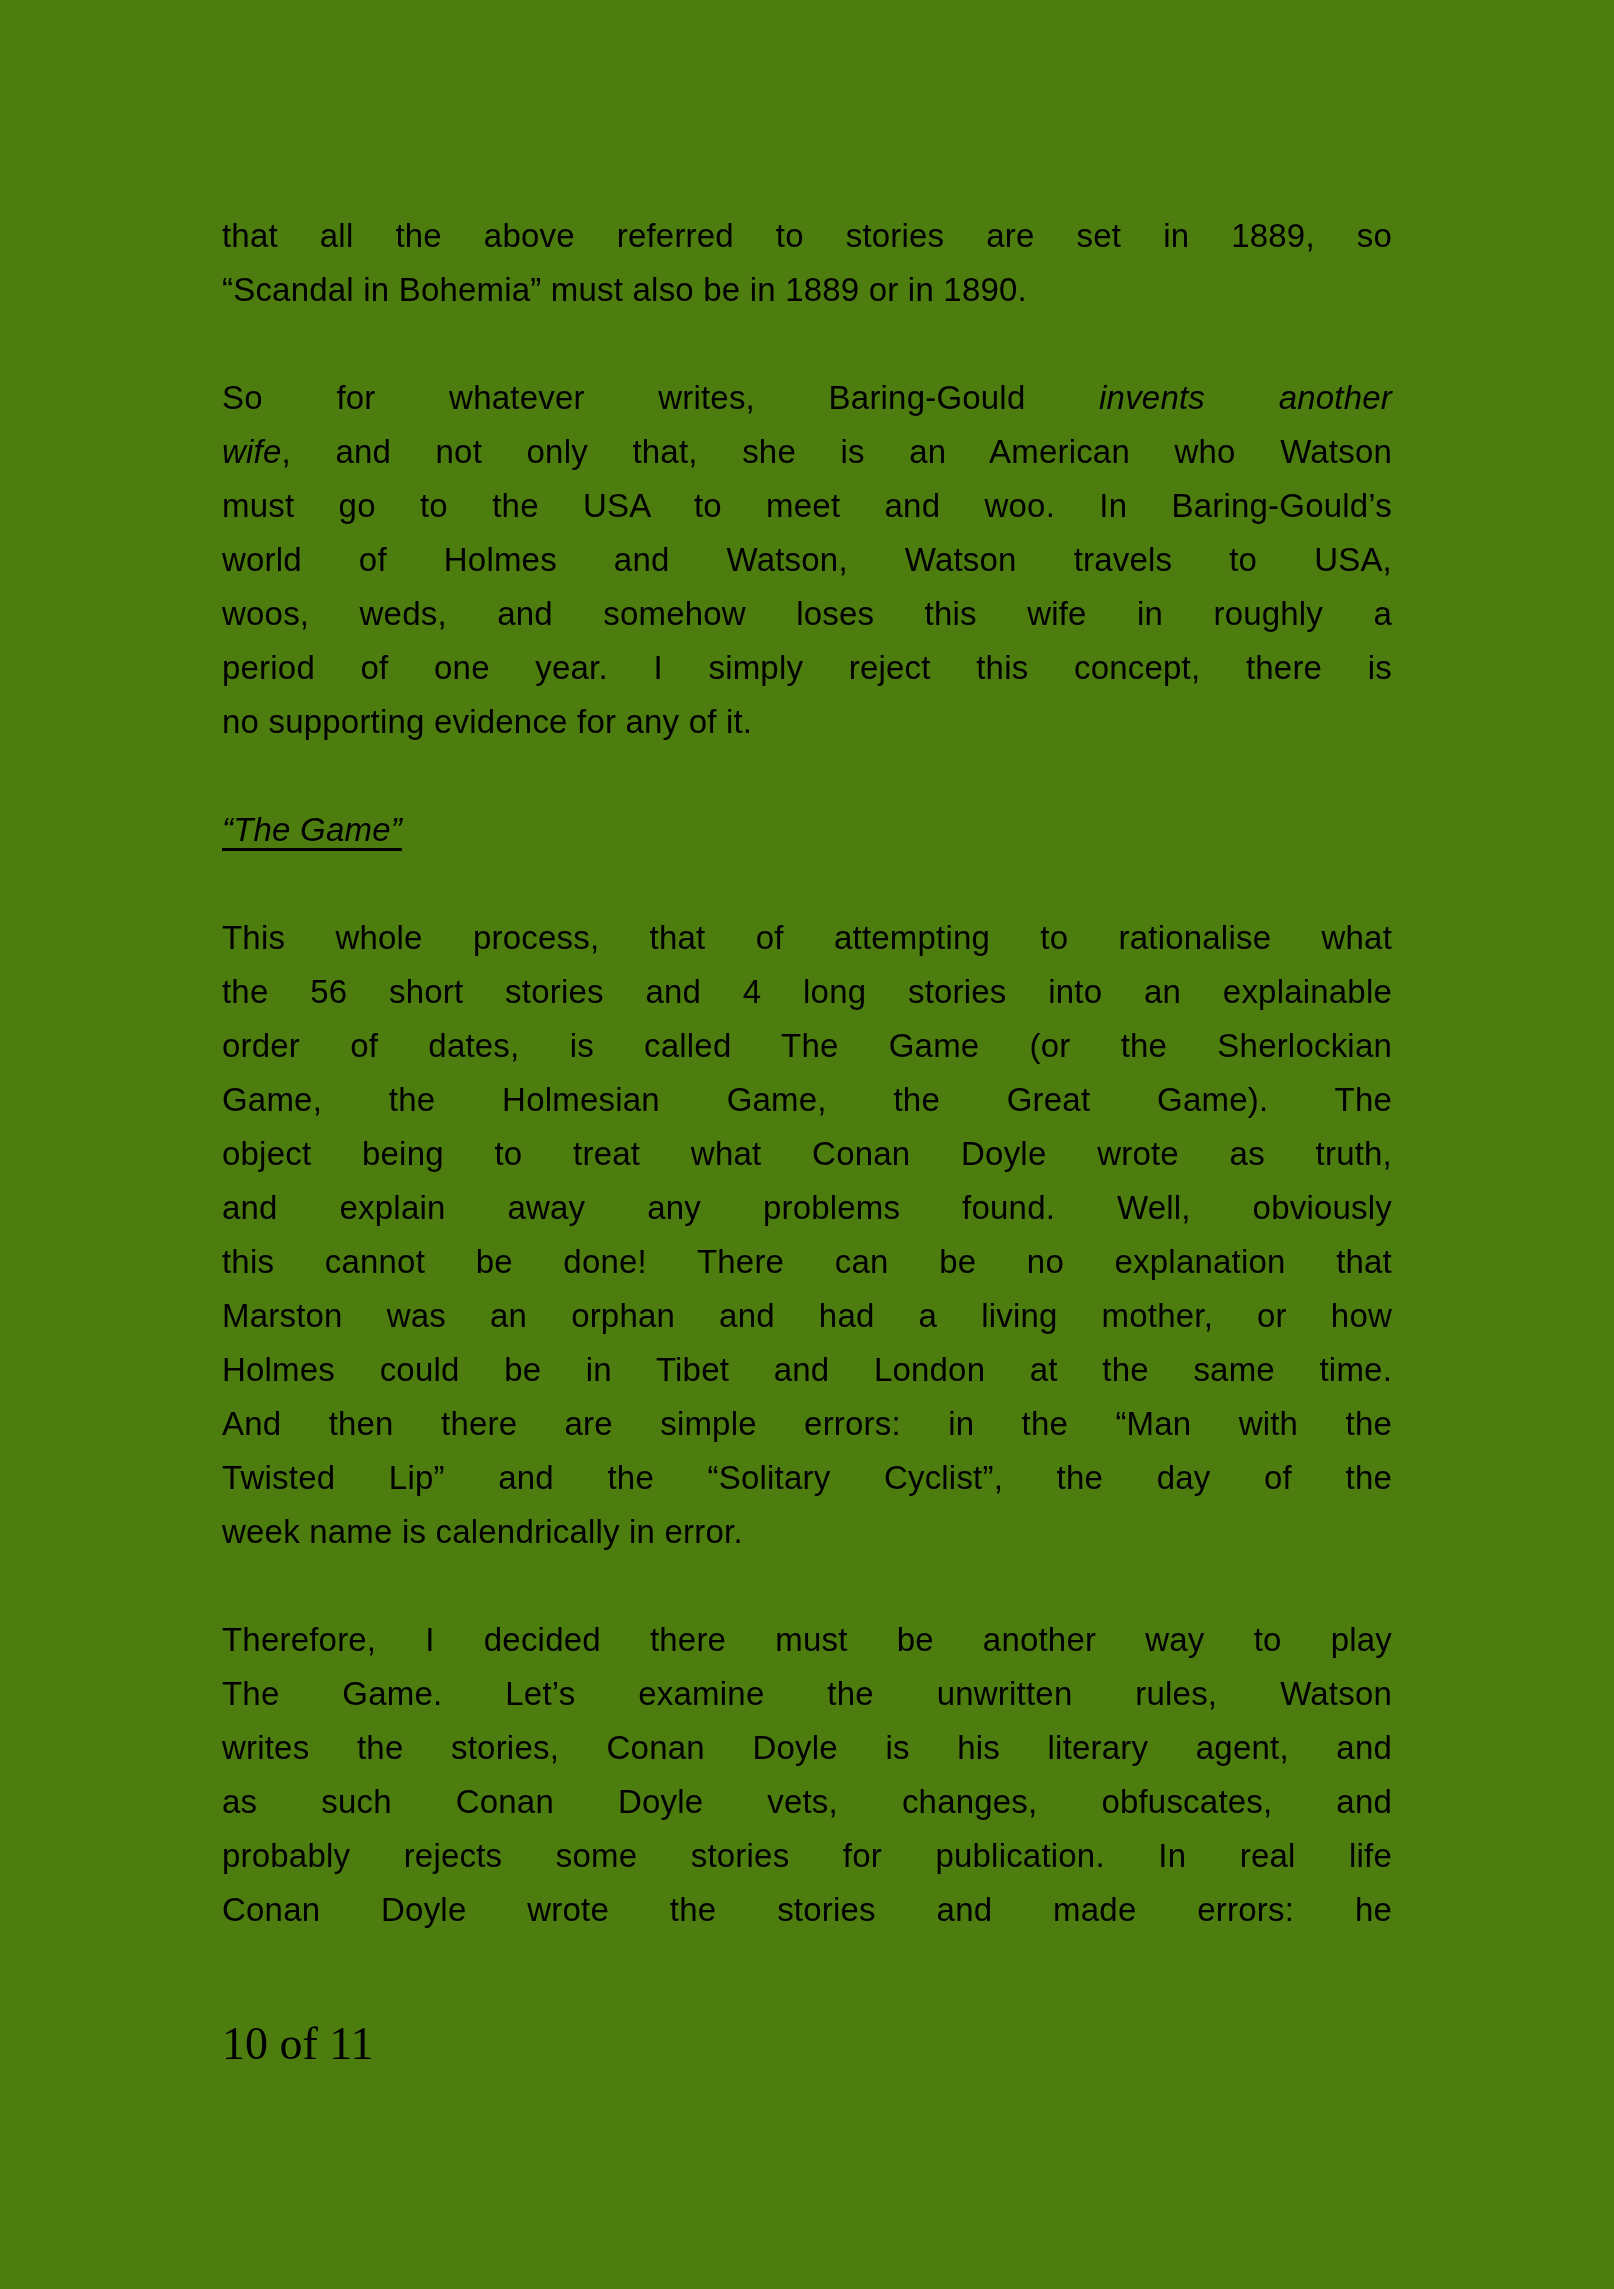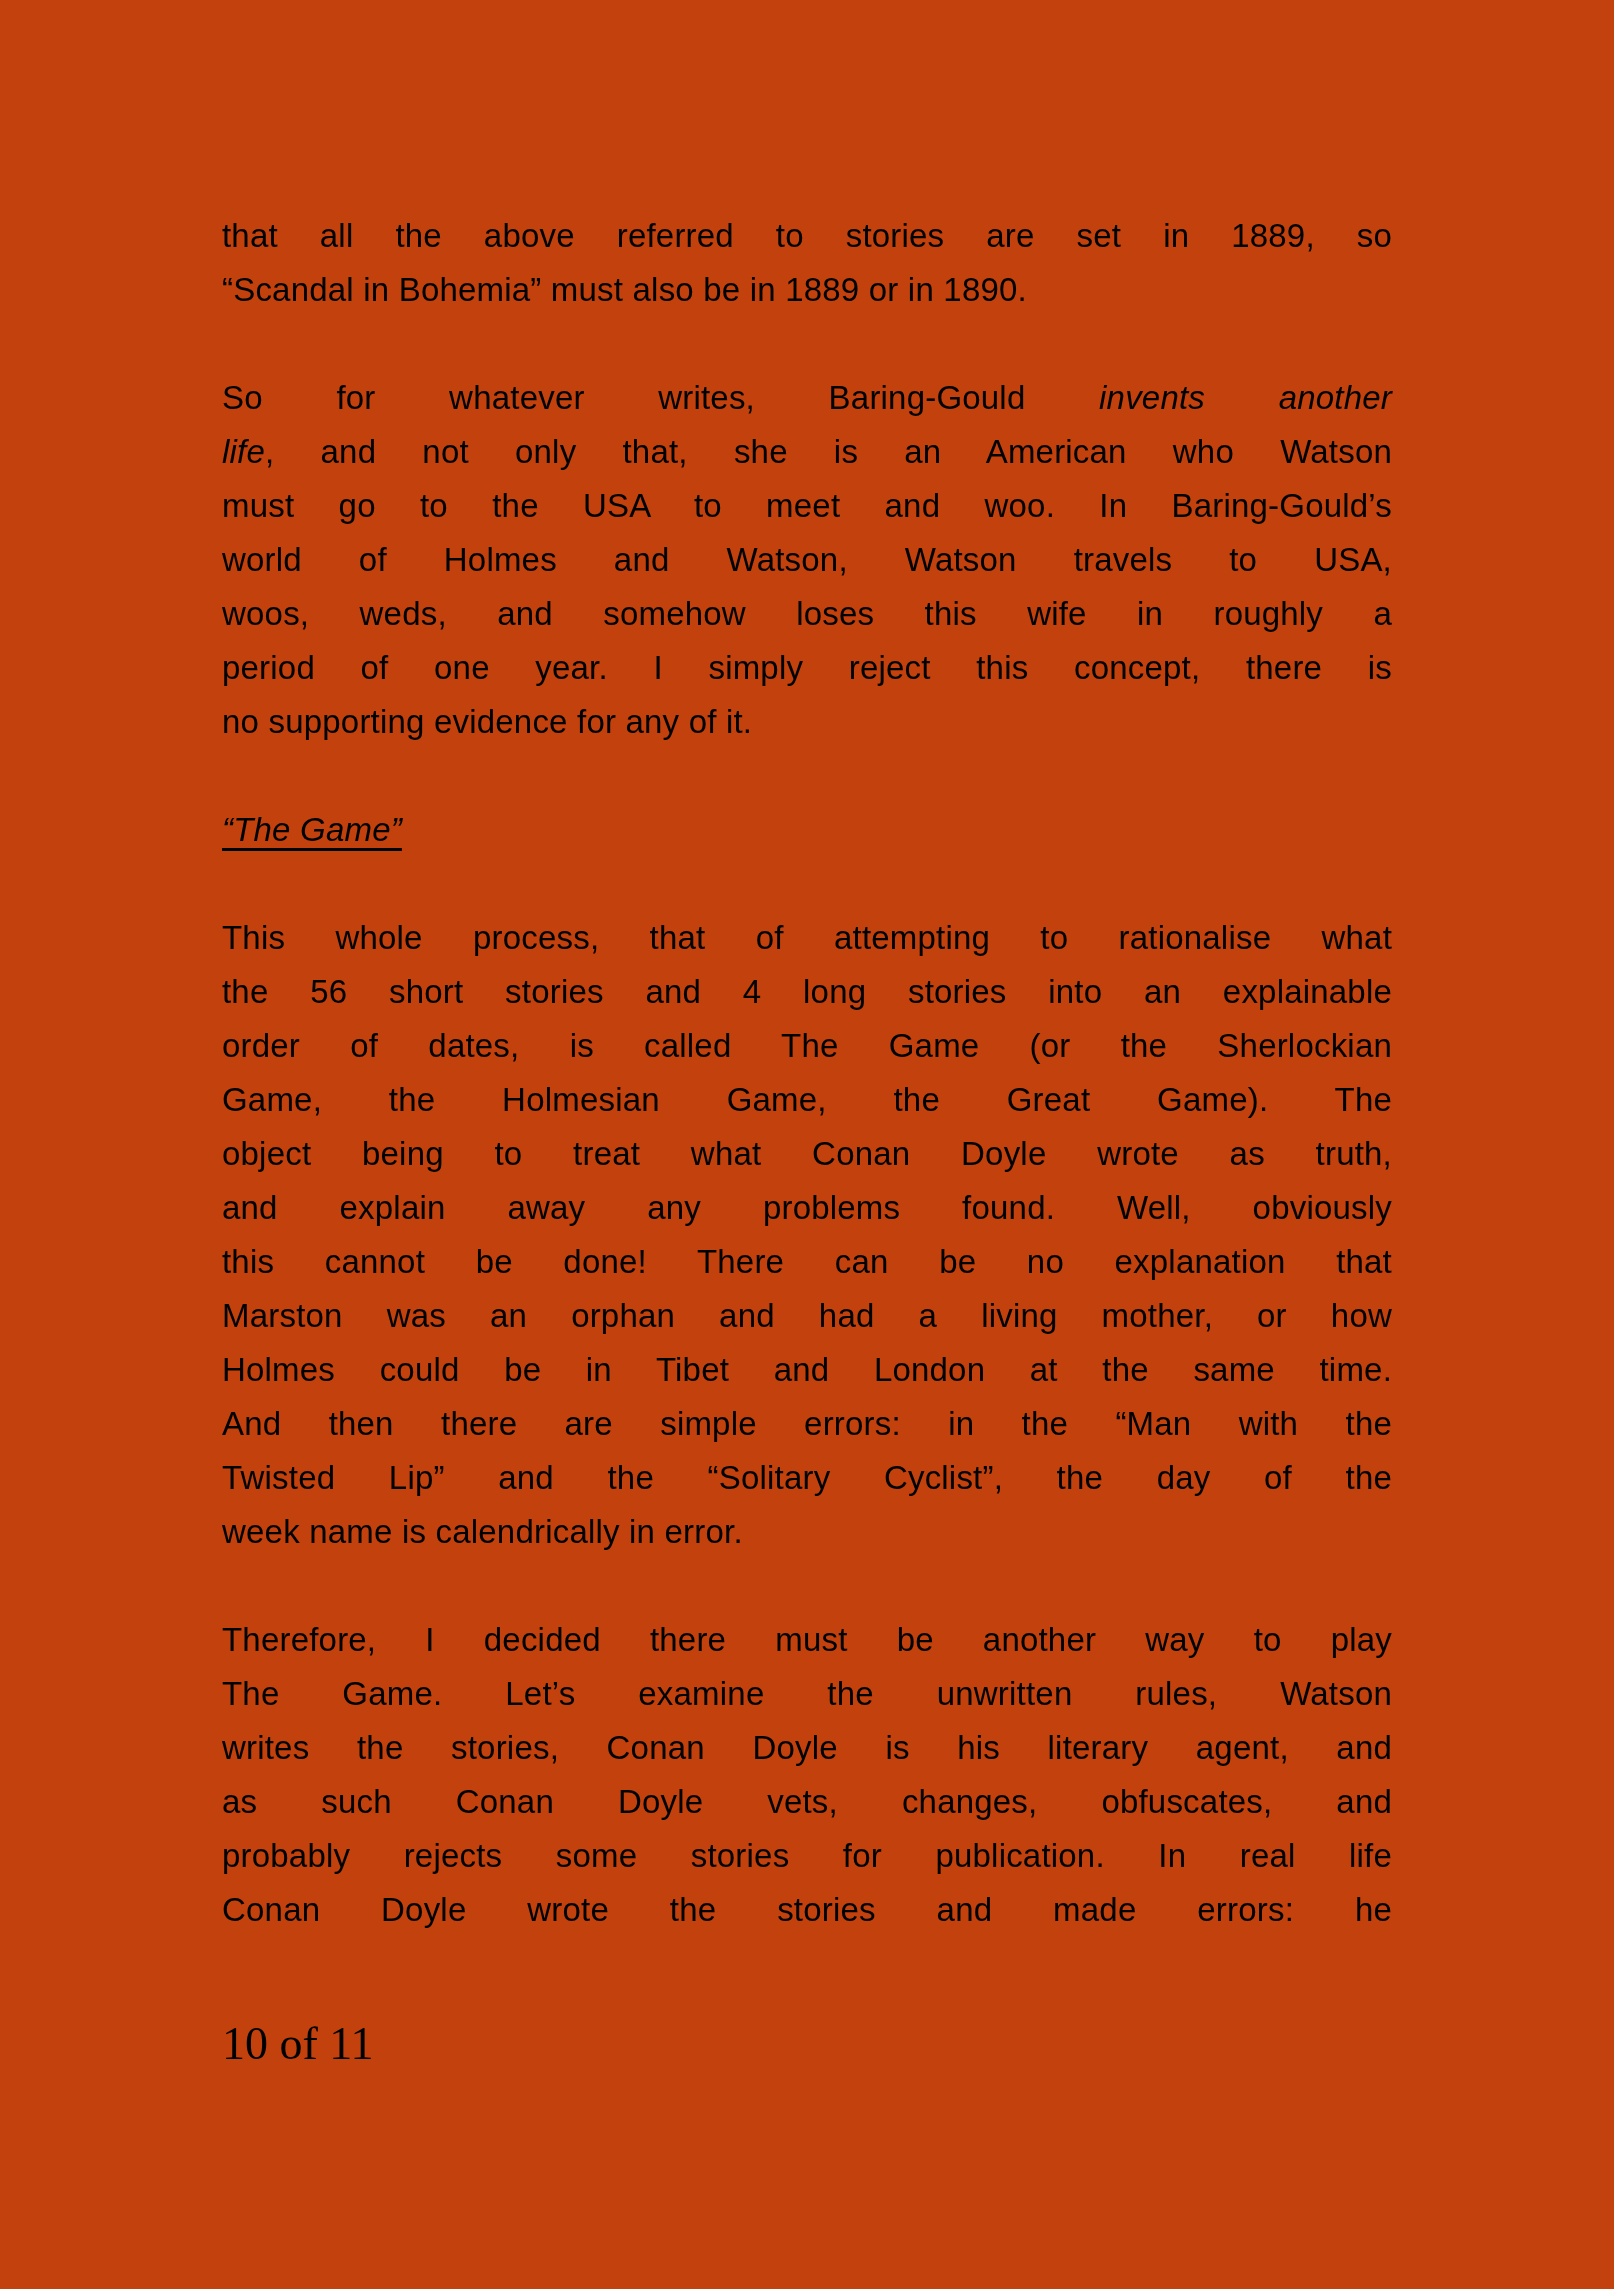--- a/index.html
+++ b/index.html
@@ -1,21 +1,21 @@
 <!DOCTYPE html>
 <html style="font-size:14.8px"><head>
 <meta charset="utf-8">
 <style>
   * { margin: 0; padding: 0; box-sizing: border-box; }
   html, body { background: #ffffff; }
   .page {
     position: relative;
     width: 1614px;
     height: 2290px;
-    background: #c2410c;
+    background: #4d7c0f;
     color: #000000;
     font-family: "Liberation Sans", sans-serif;
     overflow: hidden;
   }
   .text-block {
     position: absolute;
     left: 222px;
     top: 209px;
     width: 1170px;
     font-size: 33px;
@@ -57,21 +57,21 @@
 
   <div class="text-block">
 
     <div class="para">
       <div class="line">that all the above referred to stories are set in 1889, so</div>
       <div class="line end">“Scandal in Bohemia” must also be in 1889 or in 1890.</div>
     </div>
 
     <div class="para">
       <div class="line"><span>So for whatever writes, Baring-Gould </span><span class="it">invents another</span></div>
-      <div class="line"><span class="it">life</span><span>, and not only that, she is an American who Watson</span></div>
+      <div class="line"><span class="it">wife</span><span>, and not only that, she is an American who Watson</span></div>
       <div class="line">must go to the USA to meet and woo. In Baring-Gould’s</div>
       <div class="line">world of Holmes and Watson, Watson travels to USA,</div>
       <div class="line">woos, weds, and somehow loses this wife in roughly a</div>
       <div class="line">period of one year. I simply reject this concept, there is</div>
       <div class="line end">no supporting evidence for any of it.</div>
     </div>
 
     <div class="heading-row">
       <span class="underlined">“The Game”</span>
     </div>

